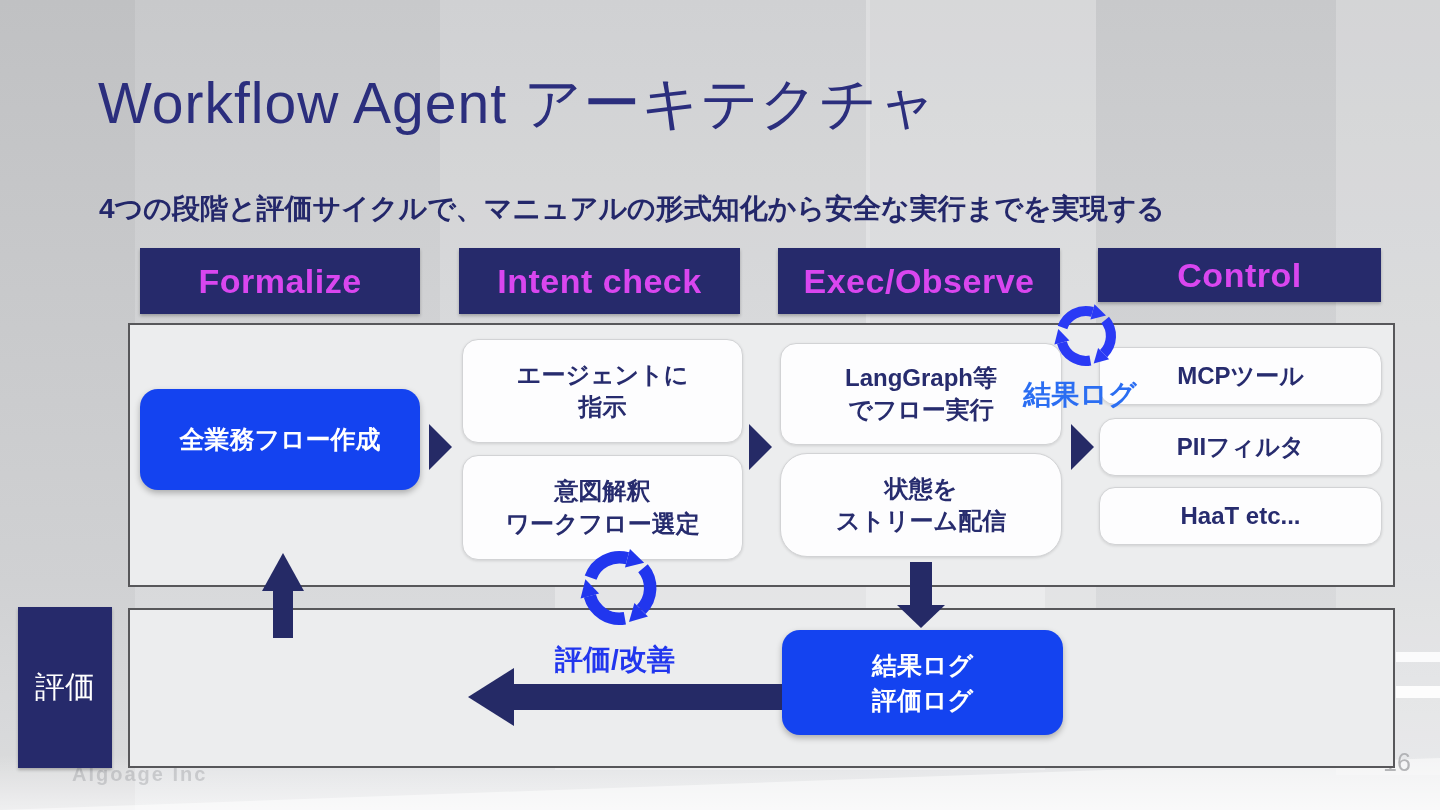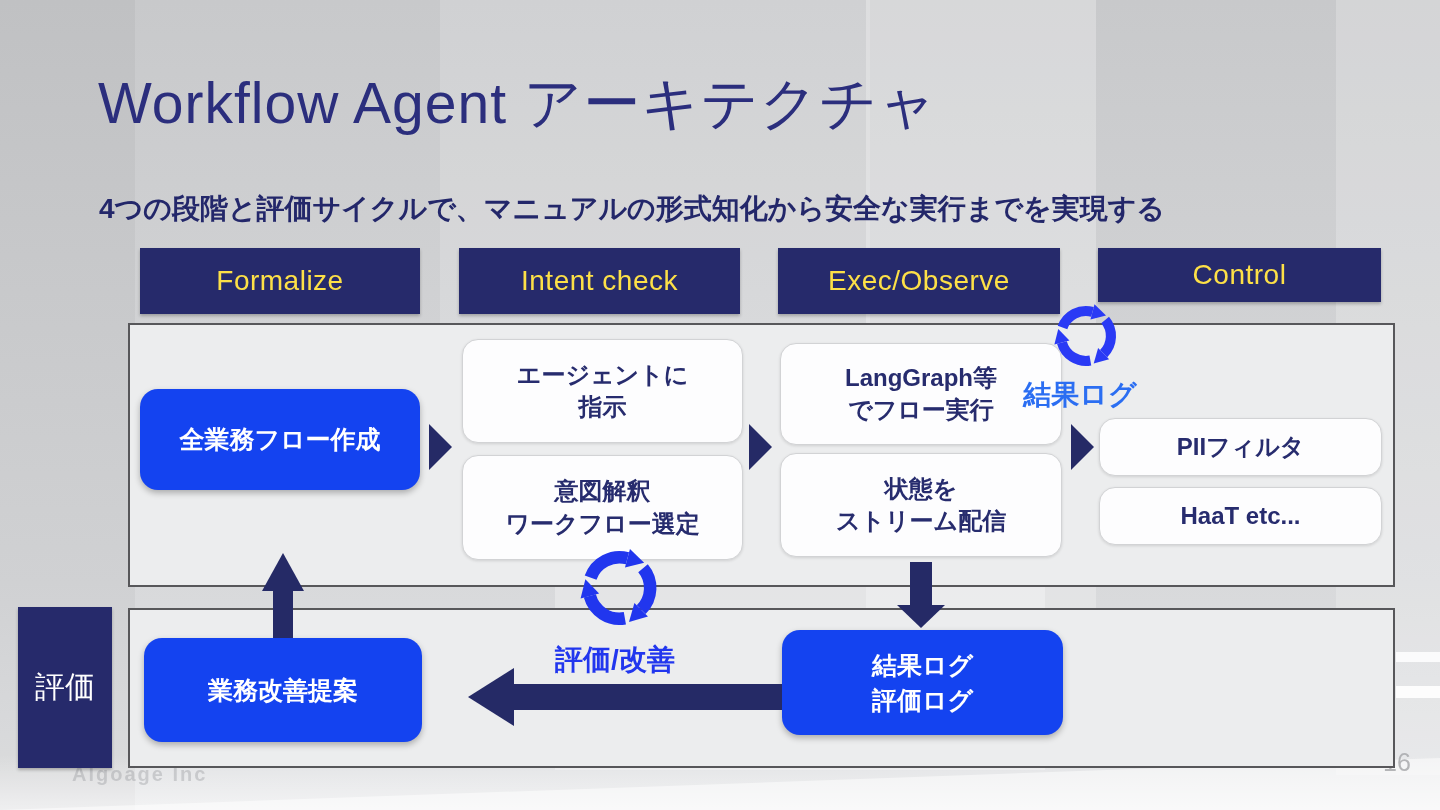--- a/index.html
+++ b/index.html
@@ -26,21 +26,21 @@
   
   .title{left:98px;top:66px;font-size:57px;font-weight:400;color:#2b2e7d;letter-spacing:1px;white-space:nowrap;}
   .subtitle{left:99px;top:190px;font-size:28px;font-weight:700;color:#23276a;white-space:nowrap;}
   .watermark{left:72px;top:763px;font-size:20px;font-weight:700;color:#8f9196;opacity:0.35;letter-spacing:2px;}
   .pagenum{left:1383px;top:748px;font-size:25px;color:#a9aaad;opacity:0.85;}
   
   .panel{background:#ecedee;border:2px solid #57575a;z-index:1;}
   .panel-exec{left:128px;top:323px;width:1267px;height:264px;}
   .panel-eval{left:128px;top:608px;width:1267px;height:160px;}
   
-  .hdr{background:#262a6b;color:#fde047;font-weight:400;font-size:28px;letter-spacing:0.5px;
+  .hdr{background:#262a6b;color:#d946ef;font-weight:700;font-size:34px;letter-spacing:0.5px;
     display:flex;align-items:center;justify-content:center;z-index:2;
     box-shadow:0 2px 3px rgba(0,0,0,0.25);}
   .rowlab{background:#262a6b;color:#ffffff;font-size:30px;
     display:flex;align-items:center;justify-content:center;z-index:2;
     box-shadow:0 2px 3px rgba(0,0,0,0.25);}
   
   .wbox{background:#fdfdfe;border:1px solid #d2d3d5;border-radius:16px;z-index:2;
     display:flex;align-items:center;justify-content:center;text-align:center;
     color:#272c6e;font-weight:700;font-size:24px;line-height:1.35;white-space:pre-line;
     box-shadow:0 1px 3px rgba(0,0,0,0.12);}
@@ -100,23 +100,24 @@
 
   <div class="abs bbox" style="left:140px;top:389px;width:280px;height:101px;">全業務フロー作成</div>
 
   <div class="abs wbox" style="left:462px;top:339px;width:281px;height:104px;">エージェントに
 指示</div>
   <div class="abs wbox" style="left:462px;top:455px;width:281px;height:105px;">意図解釈
 ワークフロー選定</div>
 
   <div class="abs wbox" style="left:780px;top:343px;width:282px;height:102px;">LangGraph等
 でフロー実行</div>
-  <div class="abs wbox" style="left:780px;top:453px;width:282px;height:104px;">状態を
+  <div class="abs wbox" style="left:780px;top:453px;width:282px;height:104px;border-radius:27px;">状態を
 ストリーム配信</div>
 
+  <div class="abs wbox" style="left:1099px;top:347px;width:283px;height:58px;">MCPツール</div>
   <div class="abs wbox" style="left:1099px;top:418px;width:283px;height:58px;">PIIフィルタ</div>
   <div class="abs wbox" style="left:1099px;top:487px;width:283px;height:58px;">HaaT  etc...</div>
 
   <div class="abs tri-right" style="left:429px;top:424px;"></div>
   <div class="abs tri-right" style="left:749px;top:424px;"></div>
   <div class="abs tri-right" style="left:1071px;top:424px;"></div>
 
   <svg class="abs cycle-icon cycle-safe" viewBox="0 0 100 100">
     <g stroke="#2a3af5" stroke-width="13" fill="none">
       <path d="M 19.9 39.1 A 32 32 0 0 1 58.3 19.1"></path>
@@ -124,21 +125,20 @@
       <path d="M 55.6 81.5 A 32 32 0 0 1 19.1 58.3"></path>
     </g>
     <g fill="#2a3af5">
       <polygon points="0,-10 0,10 18,0" transform="translate(58.3,19.1) rotate(15)"></polygon>
       <polygon points="0,-10 0,10 18,0" transform="translate(72.6,72.6) rotate(135)"></polygon>
       <polygon points="0,-10 0,10 18,0" transform="translate(19.1,58.3) rotate(-105)"></polygon>
     </g>
   </svg>
   <div class="abs cycle-label-safe">結果ログ</div>
 
-  <div class="abs bbox" style="left:144px;top:638px;width:278px;height:104px;">業務改善提案</div>
   <div class="abs bbox" style="left:782px;top:630px;width:281px;height:105px;">結果ログ
 評価ログ</div>
 
   <svg class="abs cycle-icon cycle-eval" viewBox="0 0 100 100">
     <g stroke="#2136ee" stroke-width="13" fill="none">
       <path d="M 19.9 39.1 A 32 32 0 0 1 58.3 19.1"></path>
       <path d="M 74.5 29.4 A 32 32 0 0 1 72.6 72.6"></path>
       <path d="M 55.6 81.5 A 32 32 0 0 1 19.1 58.3"></path>
     </g>
     <g fill="#2136ee">

